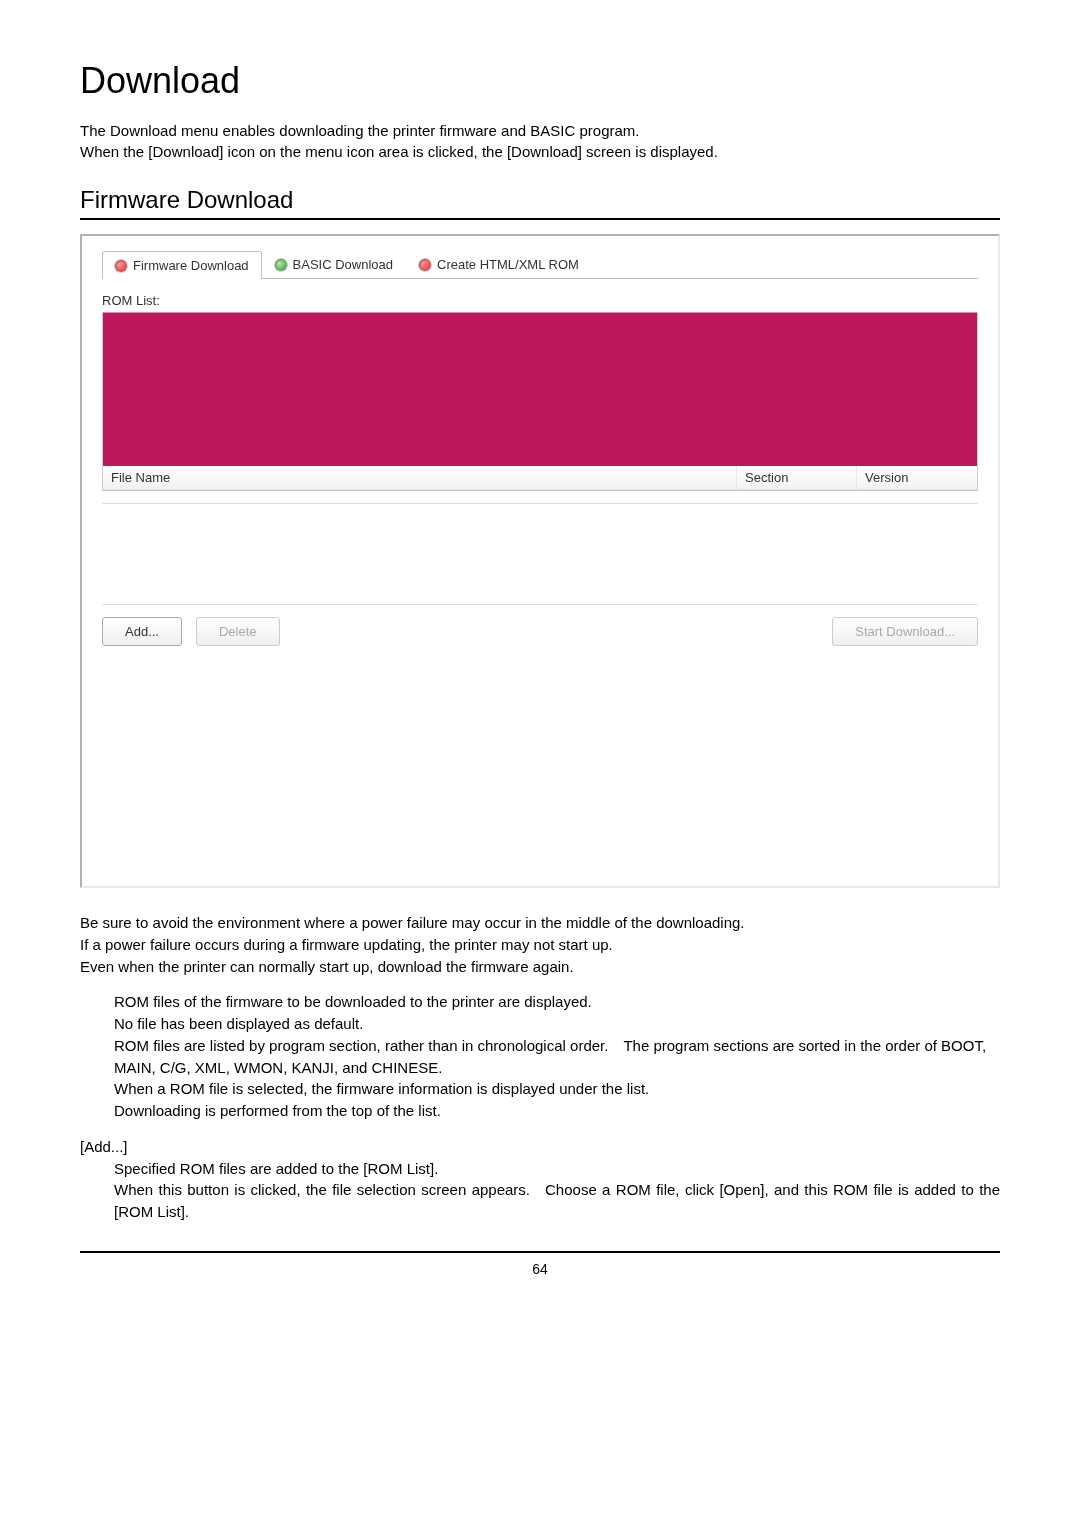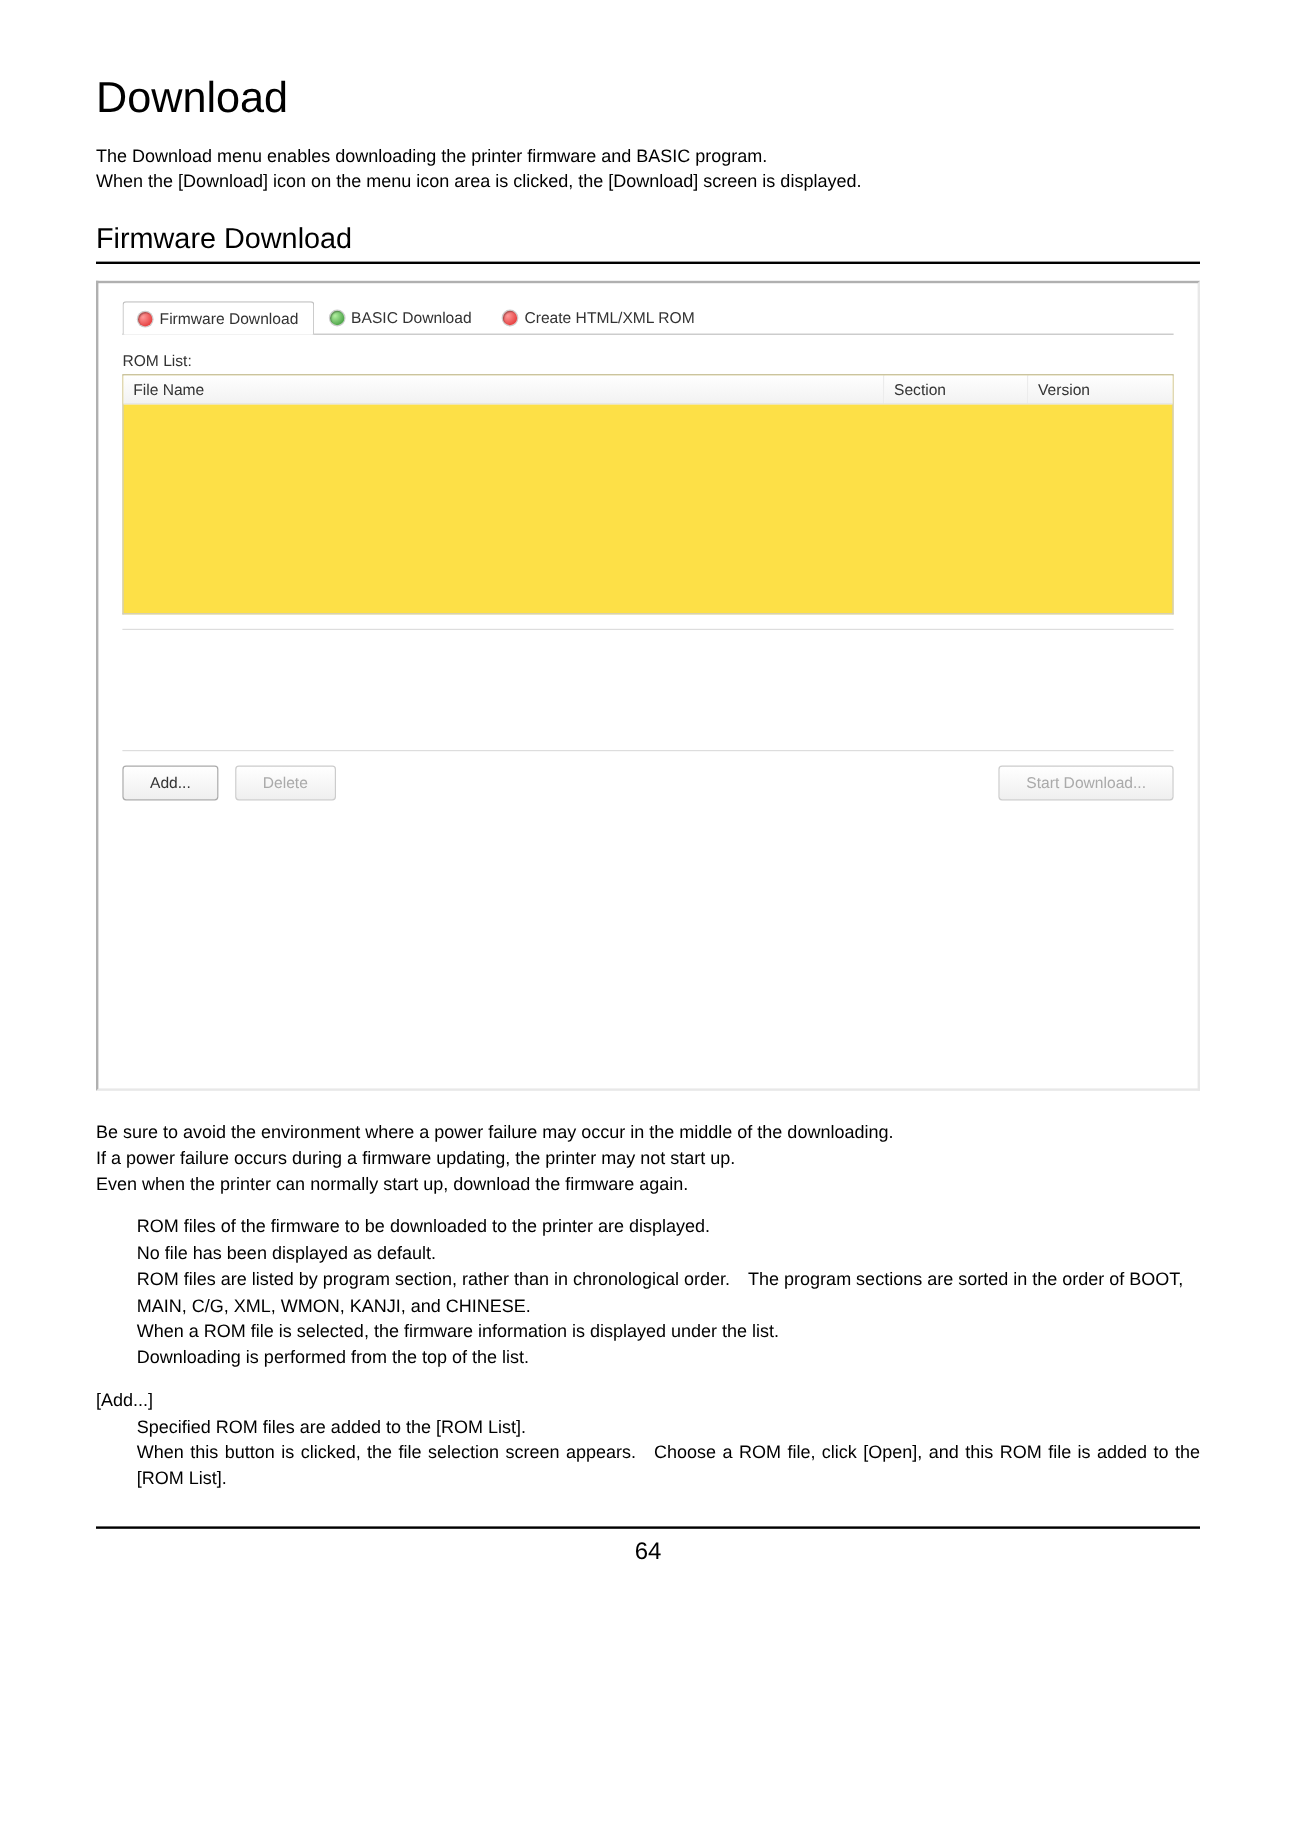--- a/index.html
+++ b/index.html
@@ -74,24 +74,25 @@
   .rom-red   { background: radial-gradient(circle at 35% 35%, #ff9a9a, #d22); }
   .rom-green { background: radial-gradient(circle at 35% 35%, #b2f0a0, #2a8a2a); }
   .romlist-label {
     font-size: 13px;
     color: #333;
     margin: 8px 0 4px 0;
   }
   .romlist-box {
     border: 1px solid #ccc;
     border-top: 1px solid #aaa;
-    height: 200px;
+    height: 179px;
     display: flex;
     flex-direction: column;
-    background: #fde047;
+    background: #be185d;
+    justify-content: flex-end;
   }
   .romlist-header {
     display: flex;
     background: #fff;
     border-bottom: 1px solid #e0e0e0;
   }
   .romlist-header .col {
     font-size: 13px;
     color: #333;
     padding: 4px 8px;
@@ -125,21 +126,21 @@
   }
   .btn-right { margin-left: auto; margin-right: 0; }
   .screenshot-padding-bottom { height: 220px; }
   .body-block { font-size: 15px; line-height: 1.45; margin-bottom: 8px; }
   .indent-block { padding-left: 34px; }
   .page-footer {
     margin-top: 28px;
     border-top: 2px solid #000;
     text-align: center;
     padding-top: 8px;
-    font-size: 20px;
+    font-size: 14px;
   }
 </style>
 </head>
 <body>
 
 <h1 class="section-title">Download</h1>
 
 <div class="intro-text">
   <div>The Download menu enables downloading the printer firmware and BASIC program.</div>
   <div>When the [Download] icon on the menu icon area is clicked, the [Download] screen is displayed.</div>

